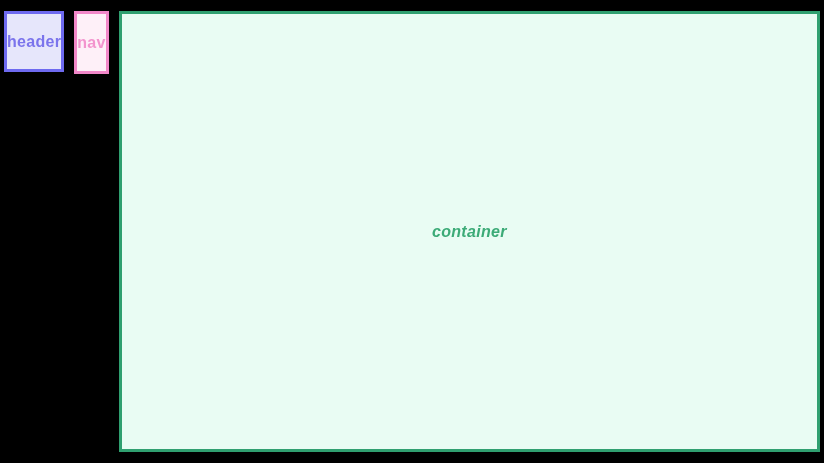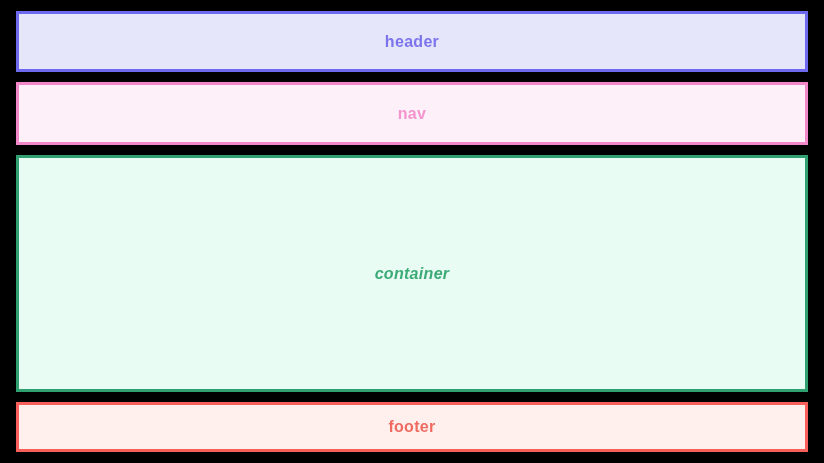--- a/index.html
+++ b/index.html
@@ -6,23 +6,23 @@
     margin: 0;
     padding: 0;
     background: #000000;
   }
   .page {
     width: 824px;
     height: 463px;
     box-sizing: border-box;
     background: #000000;
     display: flex;
-    flex-direction: column;
+    flex-direction: row;
     gap: 10px;
-    padding: 11px 16px;
+    padding: 11px 4px;
     font-family: "Liberation Sans", "DejaVu Sans", sans-serif;
   }
   .box {
     box-sizing: border-box;
     border: 3px solid;
     display: flex;
     align-items: center;
     justify-content: center;
     font-size: 16px;
     font-weight: 600;
@@ -44,17 +44,14 @@
   </div>
 
   <div class="box box-nav" style="background: rgb(254, 240, 248); border-color: rgb(242, 135, 201); color: rgb(243, 148, 206);">
     <span class="box-label">nav</span>
   </div>
 
   <div class="box box-container" style="background: rgb(233, 252, 243); border-color: rgb(48, 160, 112); color: rgb(60, 171, 119); font-style: italic;">
     <span class="box-label">container</span>
   </div>
 
-  <div class="box box-footer" style="background: rgb(255, 240, 238); border-color: rgb(247, 96, 90); color: rgb(239, 106, 97);">
-    <span class="box-label">footer</span>
-  </div>
 
 </div>
 
 </body></html>

